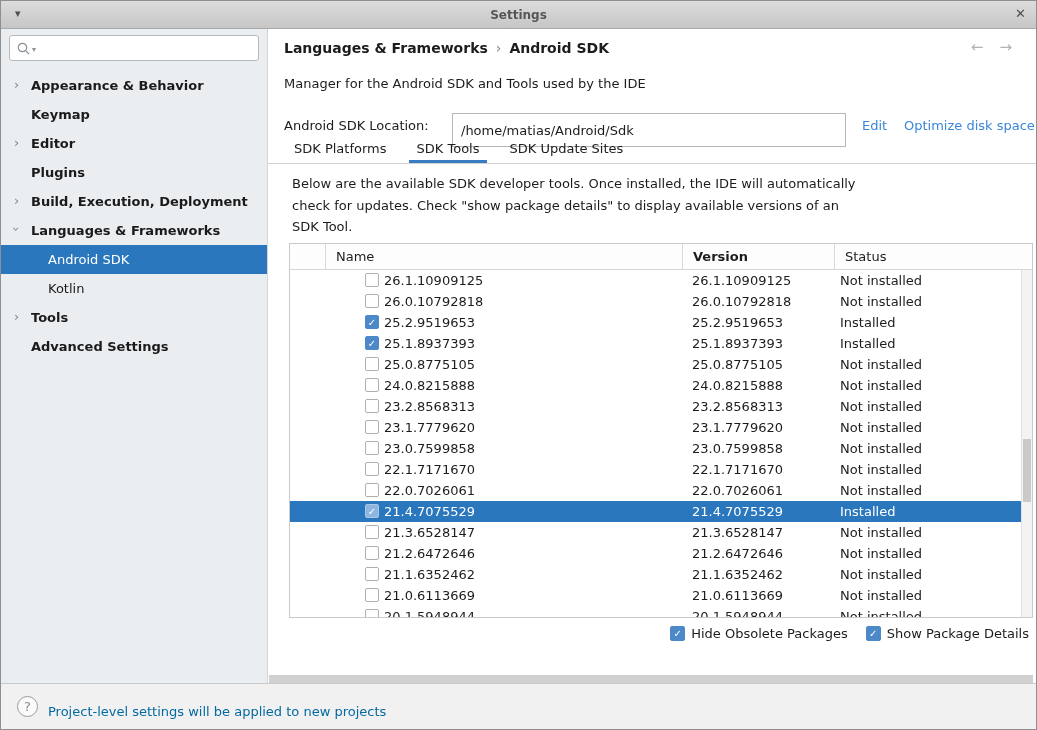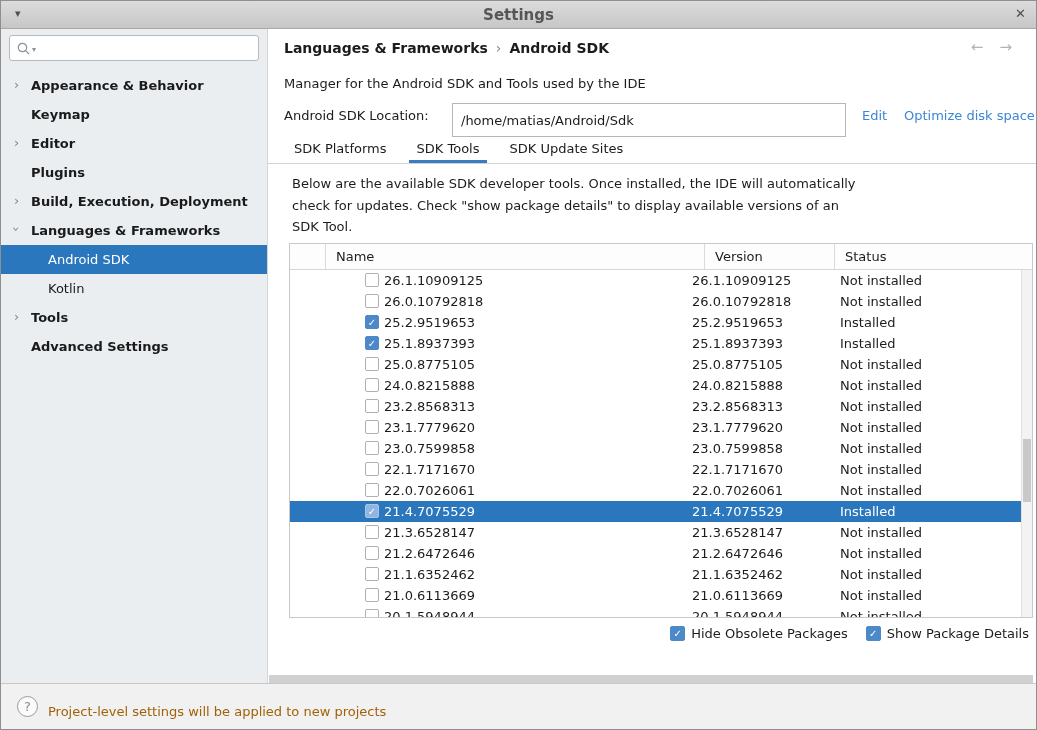--- a/index.html
+++ b/index.html
@@ -9,21 +9,21 @@
     border:1px solid #8f8f8f; overflow:hidden; font-size:13px; color:#1c1c1c;
   }
   
   .titlebar{
     position:absolute; left:0; top:0; right:0; height:28px;
     background:linear-gradient(#dcdcdc,#c6c6c6);
     border-bottom:1px solid #a9a9a9;
     display:flex; align-items:center;
   }
   .tb-menu{ position:absolute; left:14px; top:6px; font-size:11px; color:#4f4f4f; cursor:default;}
-  .tb-title{ width:100%; text-align:center; font-weight:bold; color:#565656; font-size:15px;}
+  .tb-title{ width:100%; text-align:center; font-weight:bold; color:#565656; font-size:12px;}
   .tb-close{ position:absolute; right:10px; top:5px; font-size:13px; color:#4f4f4f; cursor:default;}
   
   .body{ position:absolute; left:0; top:28px; right:0; height:656px; display:flex;}
   
   .sidebar{
     width:267px; height:656px; background:#ebeef1; border-right:1px solid #d3d6d9;
     position:relative; flex:none;
   }
   .searchbox{
     position:absolute; left:8px; top:6px; width:250px; height:26px;
@@ -47,21 +47,21 @@
     position:absolute; left:13px; top:50%; transform:translateY(-58%);
     font-size:13px; color:#7d868d; line-height:1;
   }
   .chev.open{ transform:translateY(-65%) rotate(90deg);}
   
   .content{ position:relative; flex:1; background:#fff; overflow:hidden;}
   .breadcrumb{ position:absolute; left:16px; top:11px; font-size:14px; font-weight:bold; white-space:nowrap;}
   .breadcrumb .sep{ color:#8a8a8a; font-weight:normal; margin:0 8px;}
   .nav-arrows{ position:absolute; right:24px; top:9px; display:flex; gap:16px; color:#b3b3b3; font-size:15px;}
   .subtitle{ position:absolute; left:16px; top:47px; color:#1c1c1c;}
-  .loc-row{ position:absolute; left:0; top:74px; right:0; height:44px;}
+  .loc-row{ position:absolute; left:0; top:84px; right:0; height:44px;}
   .loc-label{ position:absolute; left:16px; top:5px;}
   .loc-input{
     position:absolute; left:184px; top:0; width:394px; height:26px;
     border:1px solid #b2b7bc; background:#fff; padding:16px 8px; font:inherit; color:#1c1c1c;
   }
   .loc-link{ position:absolute; top:5px; color:#3b86d8; cursor:default; white-space:nowrap;}
   .link-edit{ left:594px;}
   .link-opt{ left:636px;}
   
   .tabs-row{ position:absolute; left:0; right:0; top:108px; height:27px; border-bottom:1px solid #d2d2d2; display:flex; padding-left:24px; gap:26px;}
@@ -71,21 +71,21 @@
   .desc{ position:absolute; left:24px; top:144px; line-height:21.5px;}
   
   .pkg-table{
     position:absolute; left:21px; top:214px; width:744px; height:375px;
     border:1px solid #c9c9c9; background:#fff;
   }
   .thead{ position:absolute; left:0; top:0; right:0; height:26px; background:#fdfdfd; border-bottom:1px solid #d6d6d6; }
   .th{ position:absolute; top:0; height:26px; line-height:26px; padding-left:10px; border-left:1px solid #dadada; color:#1c1c1c;}
   .th-tree{ left:0; width:35px; border-left:none;}
   .th-name{ left:35px; width:359px;}
-  .th-version{ left:414px; width:150px;}
+  .th-version{ left:392px; width:150px;font-weight:bold;}
   .th-status{ left:544px; right:11px;}
   .tbody{ position:absolute; left:0; top:26px; right:11px; bottom:0; overflow:hidden;}
   .trow{ position:relative; height:21px; line-height:21px; white-space:nowrap; cursor:default;}
   .trow .cb{ position:absolute; left:75px; top:3px;}
   .trow .c-name{ position:absolute; left:94px;}
   .trow .c-version{ position:absolute; left:402px;}
   .trow .c-status{ position:absolute; left:550px;}
   .trow.selected{ background:#2b77be; color:#fff;}
   .cb{
     width:14px; height:14px; border:1px solid #b0b0b0; background:#fff; border-radius:2px;
@@ -107,21 +107,21 @@
   
   .bottombar{
     position:absolute; left:0; bottom:0; right:0; height:46px; background:#f1f1f1;
     border-top:1px solid #c9c9c9; display:flex; align-items:center;
   }
   .help-icon{
     width:21px; height:21px; border:1px solid #9a9a9a; border-radius:50%;
     margin-left:16px; text-align:center; line-height:19px; color:#8b8b8b; font-size:13px; flex:none;
     background:#fbfbfb;
   }
-  .hint{ margin-left:10px; color:#a16207; flex:1; white-space:nowrap; overflow:hidden;margin-top:9px;}
+  .hint{ margin-left:10px; color:#0369a1; flex:1; white-space:nowrap; overflow:hidden;margin-top:9px;}
   .btns{ display:flex; gap:11px; margin-right:16px;}
   .btn{
     min-width:72px; height:25px; border-radius:3px; font:inherit; text-align:center;
     line-height:23px; padding:0 14px; cursor:default;
   }
   .btn.primary{ background:#3d7dbe; border:1px solid #336da8; color:#fff; font-weight:bold;}
   .btn.normal{ background:#fdfdfd; border:1px solid #8a8a8a; color:#1c1c1c;}
   .btn.disabled{ background:#efefef; border:1px solid #c9c9c9; color:#a0a0a0;}
 </style>
 </head>

